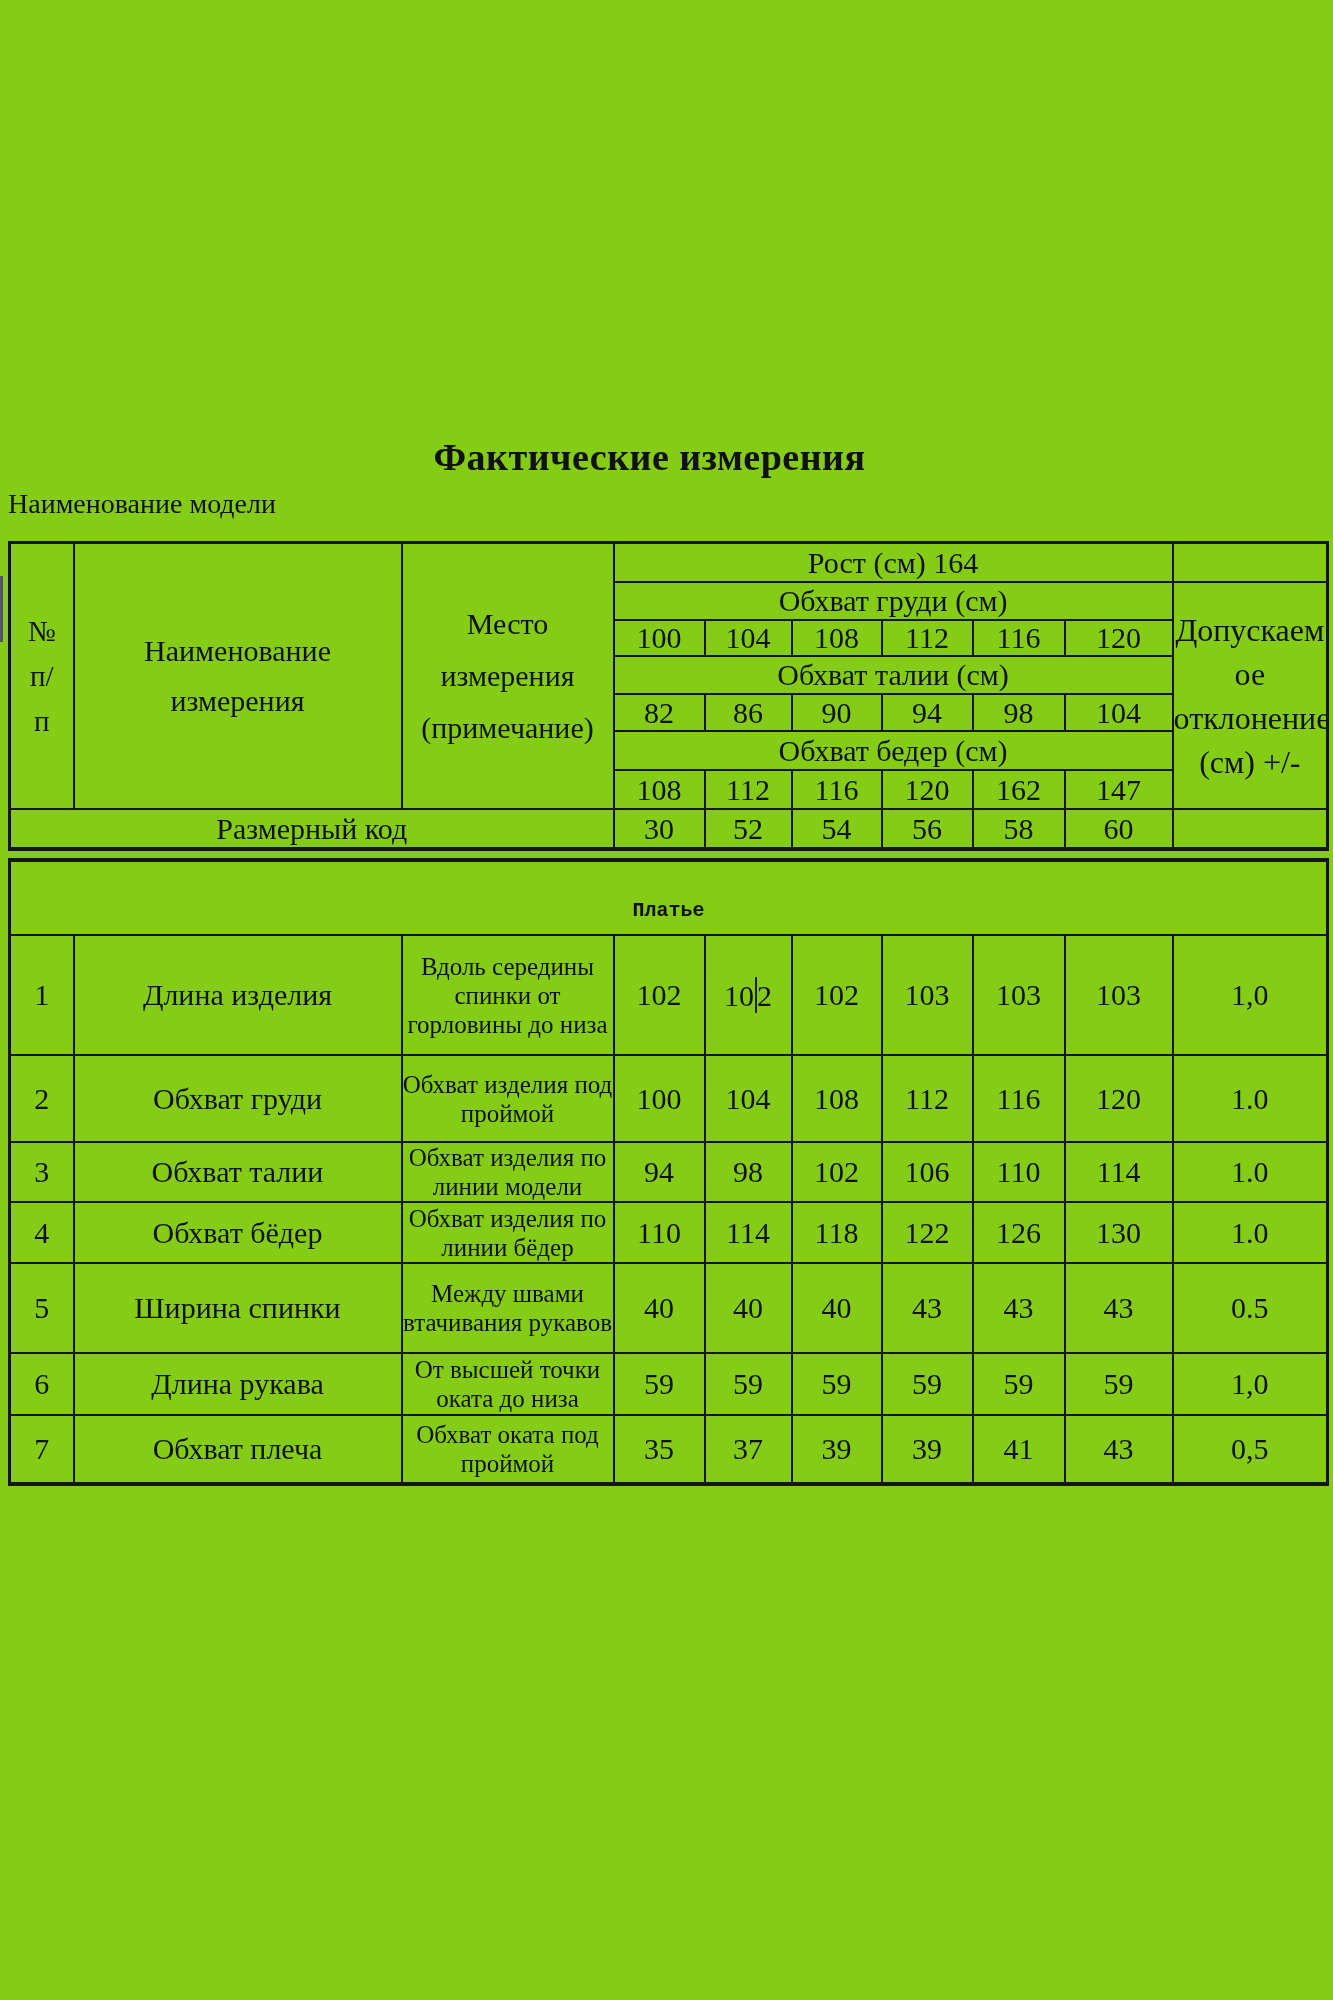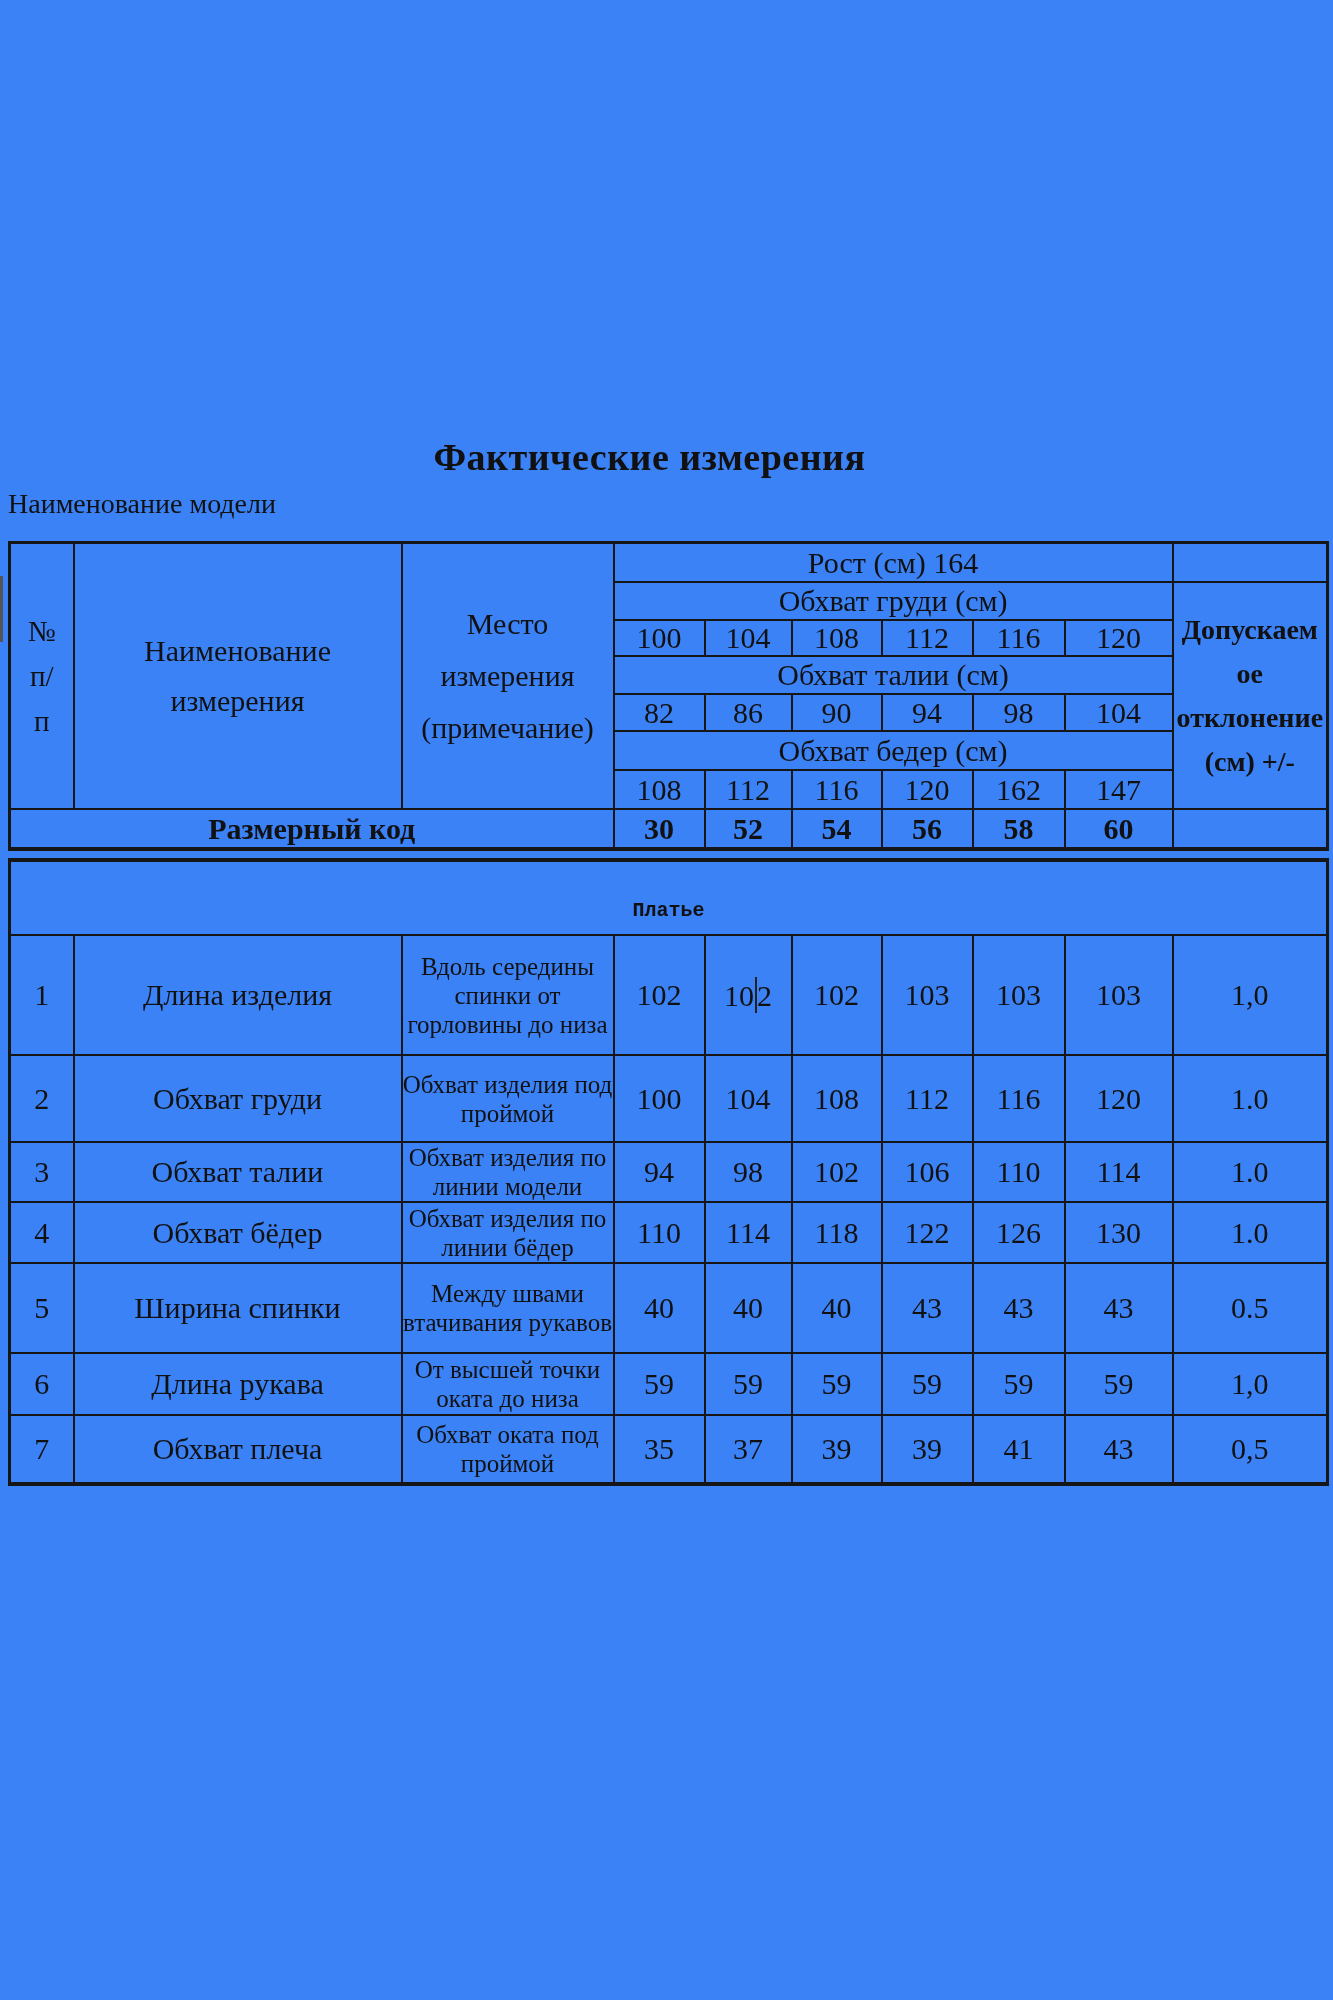--- a/index.html
+++ b/index.html
@@ -1,19 +1,19 @@
 <!DOCTYPE html>
 <html><head>
 <meta charset="utf-8">
 <style>
   html,body{margin:0;padding:0;background:#e9e9e9;}
   .page{
     position:relative;
     width:1333px;height:2000px;
-    background:#3b82f6;
+    background:#84cc16;
     font-family:"Liberation Serif","DejaVu Serif",serif;
     color:#111;
     overflow:hidden;
   }
   .scan-edge{
     position:absolute;left:0;top:576px;width:3px;height:66px;background:#555;
   }
   .doc-title{
     padding-top:436px;
     text-align:center;
@@ -66,22 +66,22 @@
   .hr3 td{height:33px;}
   .hr4 td{height:36px;}
   .hr5 td{height:35px;}
   .hr6 td{height:37px;}
   .hr7 td{height:37px;}
   .hr8 td{height:37px;}
 
   td.hdr-no{line-height:45px;font-size:29px;}
   td.hdr-name{line-height:50px;}
   td.hdr-place{line-height:52px;}
-  td.tol-cell{font-size:28px;line-height:44px;font-weight:bold;}
-  .bold{font-weight:bold;}
+  td.tol-cell{font-size:32px;line-height:44px;}
+  .bold{font-weight:normal;}
 
   
   tr.band td{
     height:60px;
     vertical-align:bottom;
     padding-bottom:12px;
     font-weight:bold;
     font-size:20px;
     font-family:Liberation Mono, monospace;
   }

